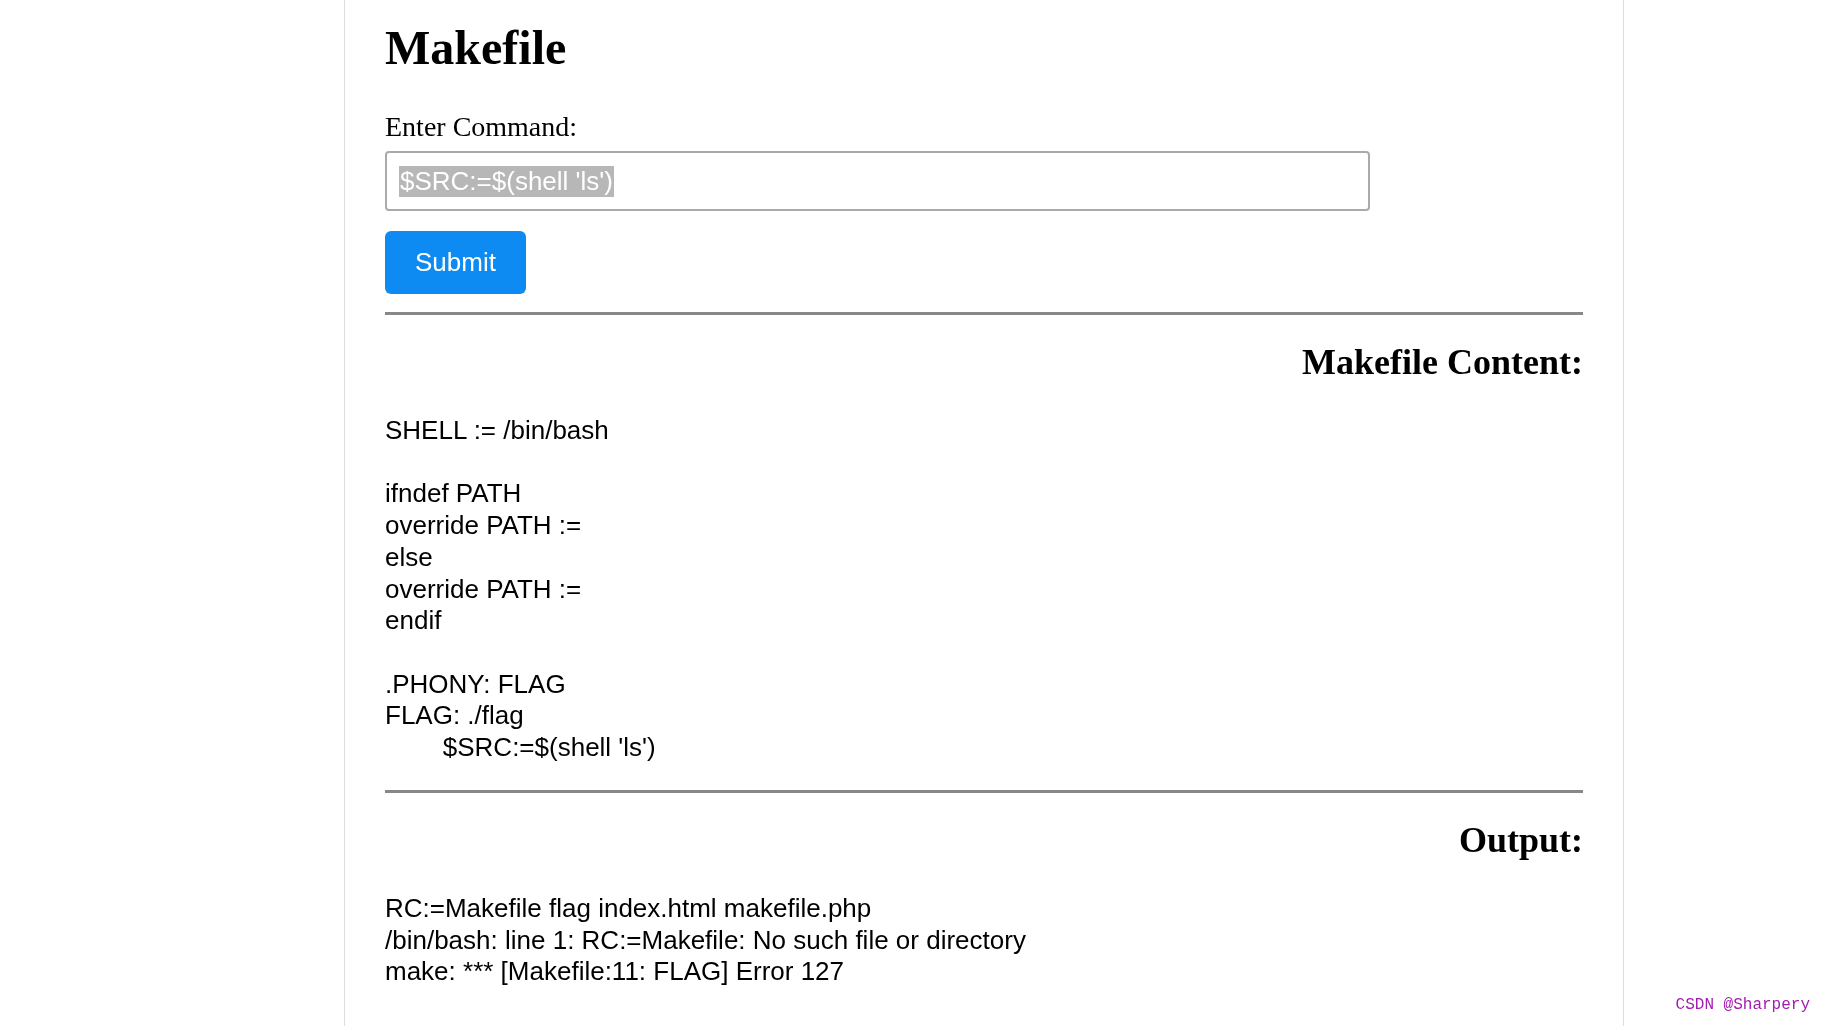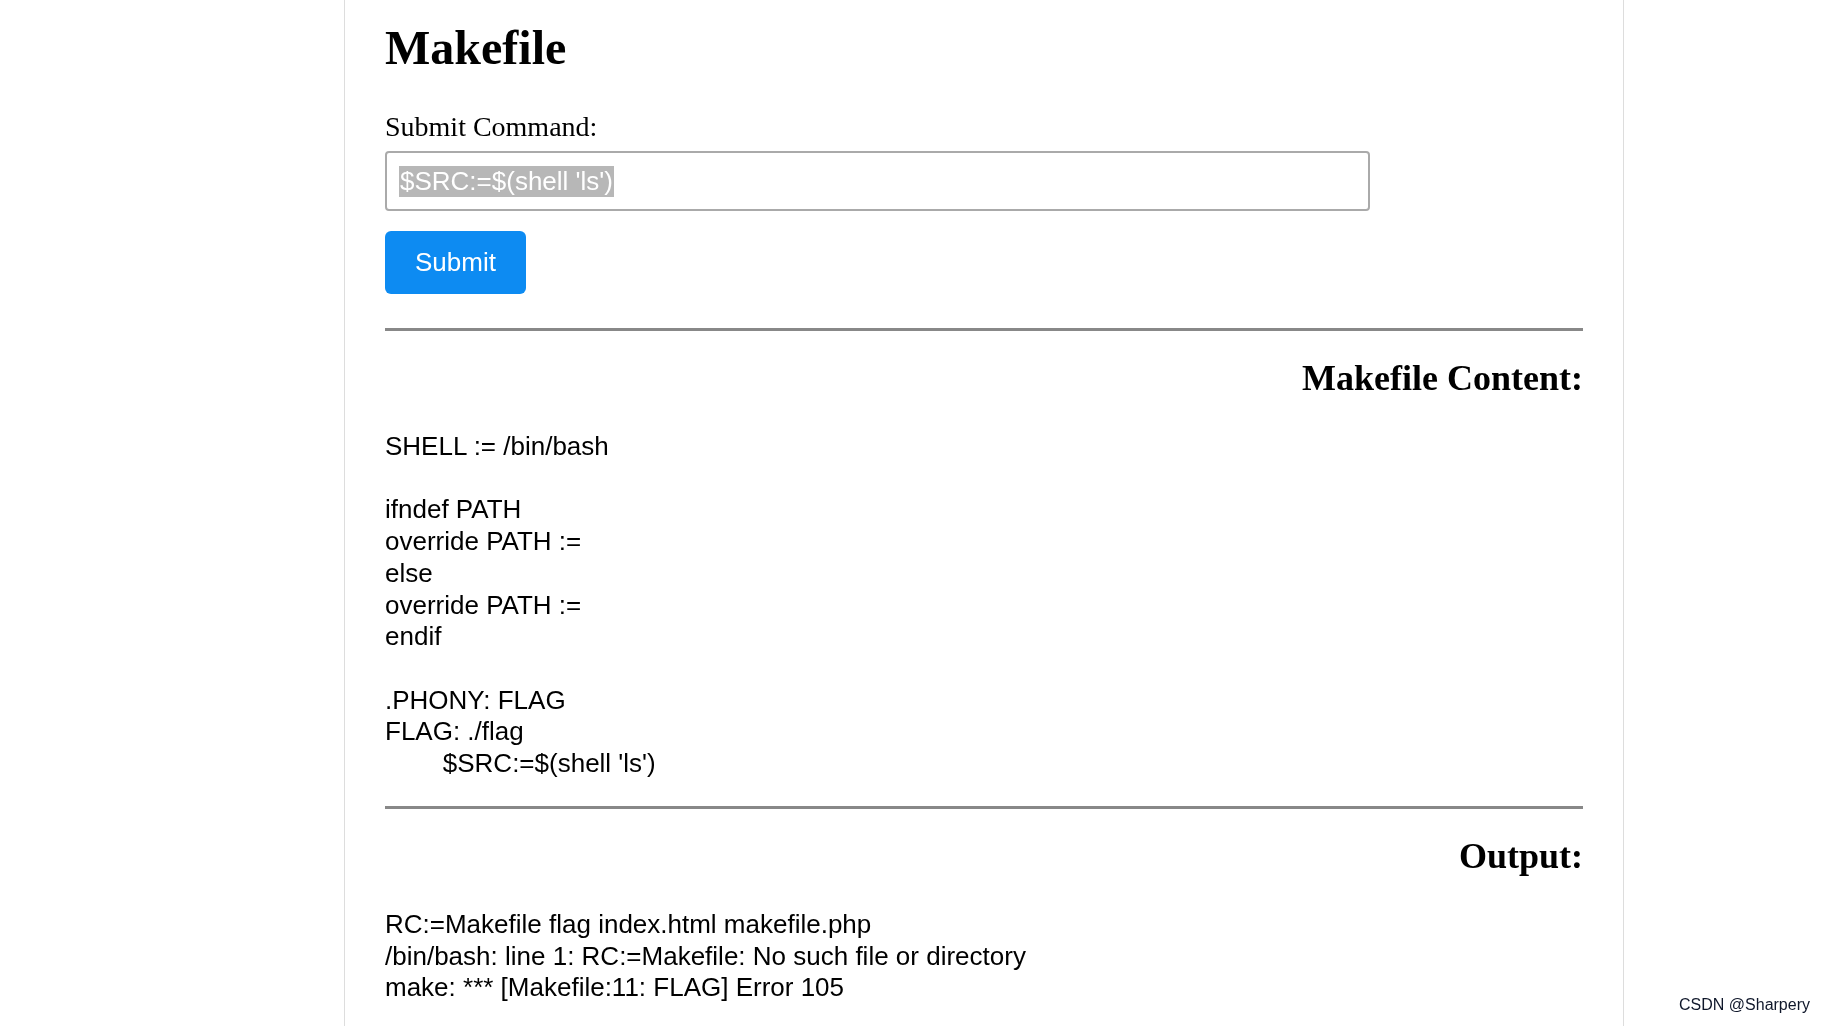--- a/index.html
+++ b/index.html
@@ -58,21 +58,21 @@
     }
     .submit-btn {
       background: #0d8bf2;
       color: #fff;
       border: none;
       border-radius: 6px;
       padding: 16px 30px;
       font-size: 26px;
       font-family: Arial, Helvetica, sans-serif;
       cursor: pointer;
-      margin-bottom: 34px;
+      margin-bottom: 18px;
     }
     hr.divider {
       border: none;
       border-top: 3px solid #888;
       margin: 0 0 26px 0;
     }
     .section-heading {
       font-size: 36px;
       font-weight: bold;
       margin-bottom: 32px;
@@ -83,32 +83,32 @@
       font-size: 26px;
       line-height: 1.22;
       white-space: pre;
       margin-bottom: 26px;
     }
     .watermark {
       position: absolute;
       right: 16px;
       bottom: 12px;
       font-size: 16px;
-      color: #0f172a;
-      font-family: Liberation Sans, sans-serif;
+      color: #a21caf;
+      font-family: Liberation Mono, monospace;
       text-align: center;
     }
   </style>
 </head>
 <body>
 
 <div class="container">
   <h1 class="page-title">Makefile</h1>
 
-  <div class="label">Submit Command:</div>
+  <div class="label">Enter Command:</div>
 
   <div class="command-input-wrapper">
     <div class="command-input-display">
       <span class="selected-text">$SRC:=$(shell 'ls')</span>
     </div>
   </div>
 
   <button class="submit-btn">Submit</button>
 
   <hr class="divider">
@@ -126,16 +126,16 @@
 .PHONY: FLAG
 FLAG: ./flag
         $SRC:=$(shell 'ls')</pre>
 
   <hr class="divider">
 
   <h2 class="section-heading">Output:</h2>
 
   <pre class="code">RC:=Makefile flag index.html makefile.php
 /bin/bash: line 1: RC:=Makefile: No such file or directory
-make: *** [Makefile:11: FLAG] Error 105</pre>
+make: *** [Makefile:11: FLAG] Error 127</pre>
 </div>
 
 <div class="watermark">CSDN @Sharpery</div>
 
 </body></html>

